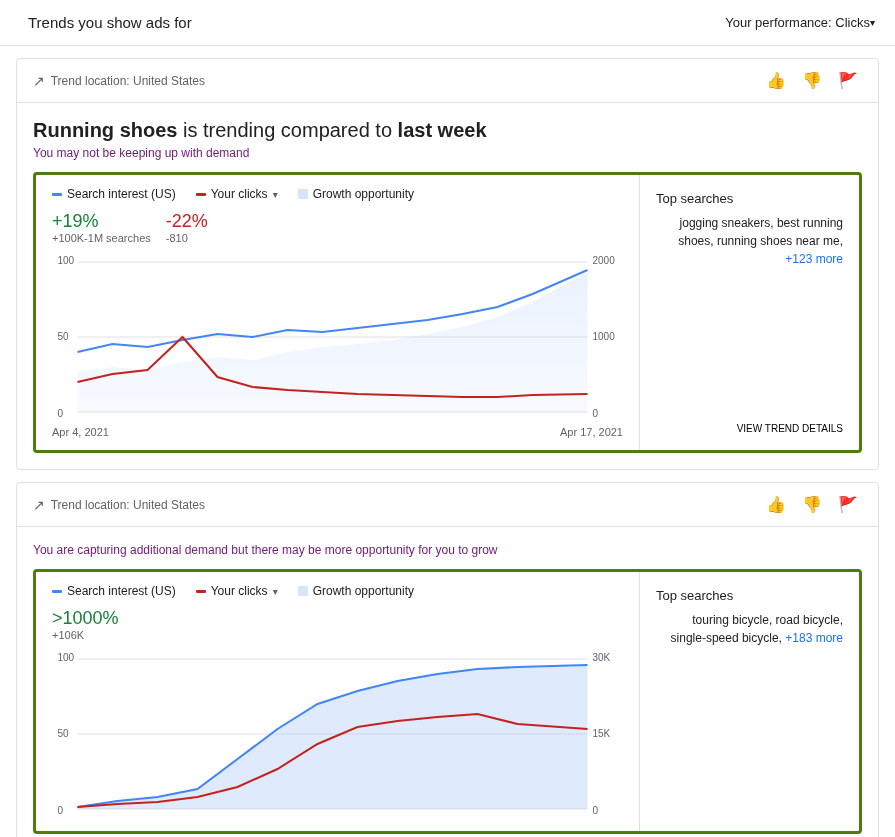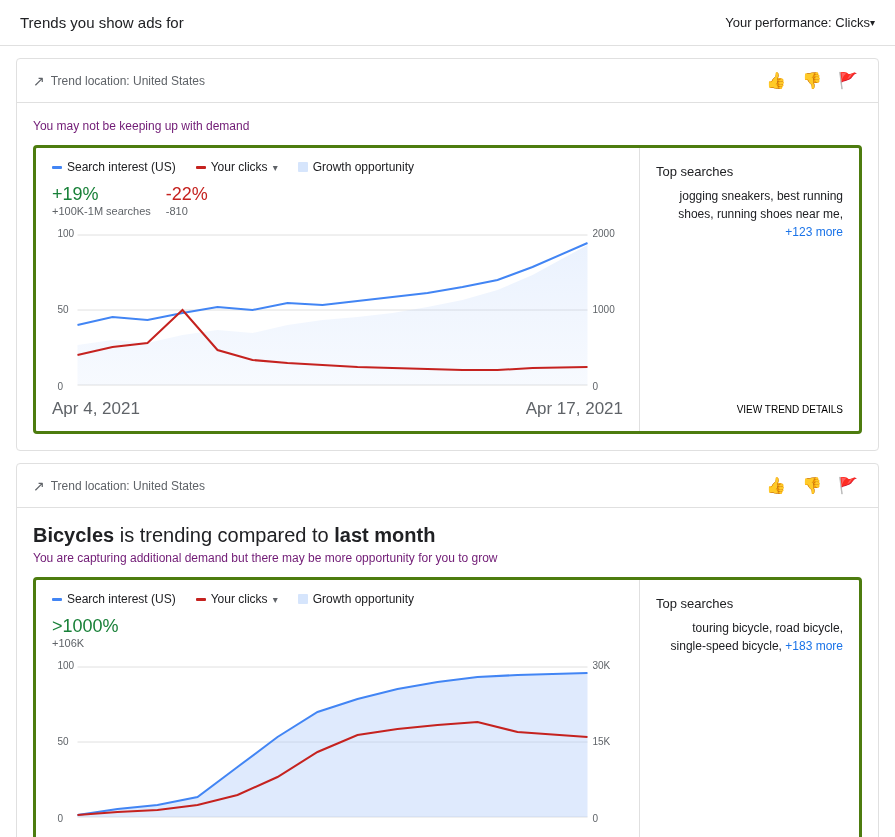--- a/index.html
+++ b/index.html
@@ -5,21 +5,21 @@
     * { box-sizing: border-box; margin: 0; padding: 0; }
     body { font-family: Arial, sans-serif; background: #fff; color: #202124; font-size: 13px; }
 
     .page-header {
       display: flex;
       justify-content: space-between;
       align-items: center;
       padding: 14px 20px;
       border-bottom: 1px solid #e0e0e0;
     }
-    .page-title { font-size: 15px; font-weight: 500; color: #202124; }
+    .page-title { font-size: 15px; font-weight: 500; color: #202124; margin-left: 8px; }
     .performance-selector {
       display: flex; align-items: center; 
       color: #202124; font-size: 13px; cursor: pointer;
     }
     .chevron-icon { font-size: 10px; }
 
     .trend-card {
       border: 1px solid #e0e0e0;
       margin: 12px 16px;
       border-radius: 4px;
@@ -71,21 +71,21 @@
     .chart-metrics { display: flex; gap: 15px; margin-bottom: 8px; }
     .metric-block {}
     .metric-value { font-size: 18px; font-weight: 400; }
     .metric-value.positive { color: #188038; }
     .metric-value.negative { color: #c5221f; }
     .metric-sub { font-size: 11px; color: #5f6368; }
 
     .chart-wrapper { position: relative; width: 100%; height: 170px; }
     .chart-dates {
       display: flex; justify-content: space-between;
-      font-size: 17px; color: #5f6368; margin-top: 4px;
+      font-size: 11px; color: #5f6368; margin-top: 4px;
     }
 
     .chart-right-panel {
       width: 220px;
       border-left: 1px solid #e0e0e0;
       padding: 16px;
       display: flex;
       flex-direction: column;
       justify-content: space-between;
     }
@@ -116,20 +116,23 @@
       <span class="trend-location-icon">↗</span>
       <span>Trend location: United States</span>
     </div>
     <div class="feedback-icons">
       <button class="feedback-btn">👍</button>
       <button class="feedback-btn">👎</button>
       <button class="feedback-btn">🚩</button>
     </div>
   </div>
   <div class="trend-body">
+    <div class="trend-headline">
+      <strong>Running shoes</strong><span> is trending compared to </span><strong>last week</strong>
+    </div>
     <div class="trend-subtext">You may not be keeping up with demand</div>
 
     <div class="chart-section">
       <div class="chart-area">
         <div class="chart-legend">
           <div class="legend-item">
             <div class="legend-dot legend-dot-blue"></div>
             <span>Search interest (US)</span>
           </div>
           <div class="legend-item">
@@ -205,23 +208,20 @@
       <span class="trend-location-icon">↗</span>
       <span>Trend location: United States</span>
     </div>
     <div class="feedback-icons">
       <button class="feedback-btn">👍</button>
       <button class="feedback-btn">👎</button>
       <button class="feedback-btn">🚩</button>
     </div>
   </div>
   <div class="trend-body">
-    <div class="trend-headline">
-      <strong>Bicycles</strong><span> is trending compared to </span><strong>last month</strong>
-    </div>
     <div class="trend-subtext">You are capturing additional demand but there may be more opportunity for you to grow</div>
 
     <div class="chart-section">
       <div class="chart-area">
         <div class="chart-legend">
           <div class="legend-item">
             <div class="legend-dot legend-dot-blue"></div>
             <span>Search interest (US)</span>
           </div>
           <div class="legend-item">

